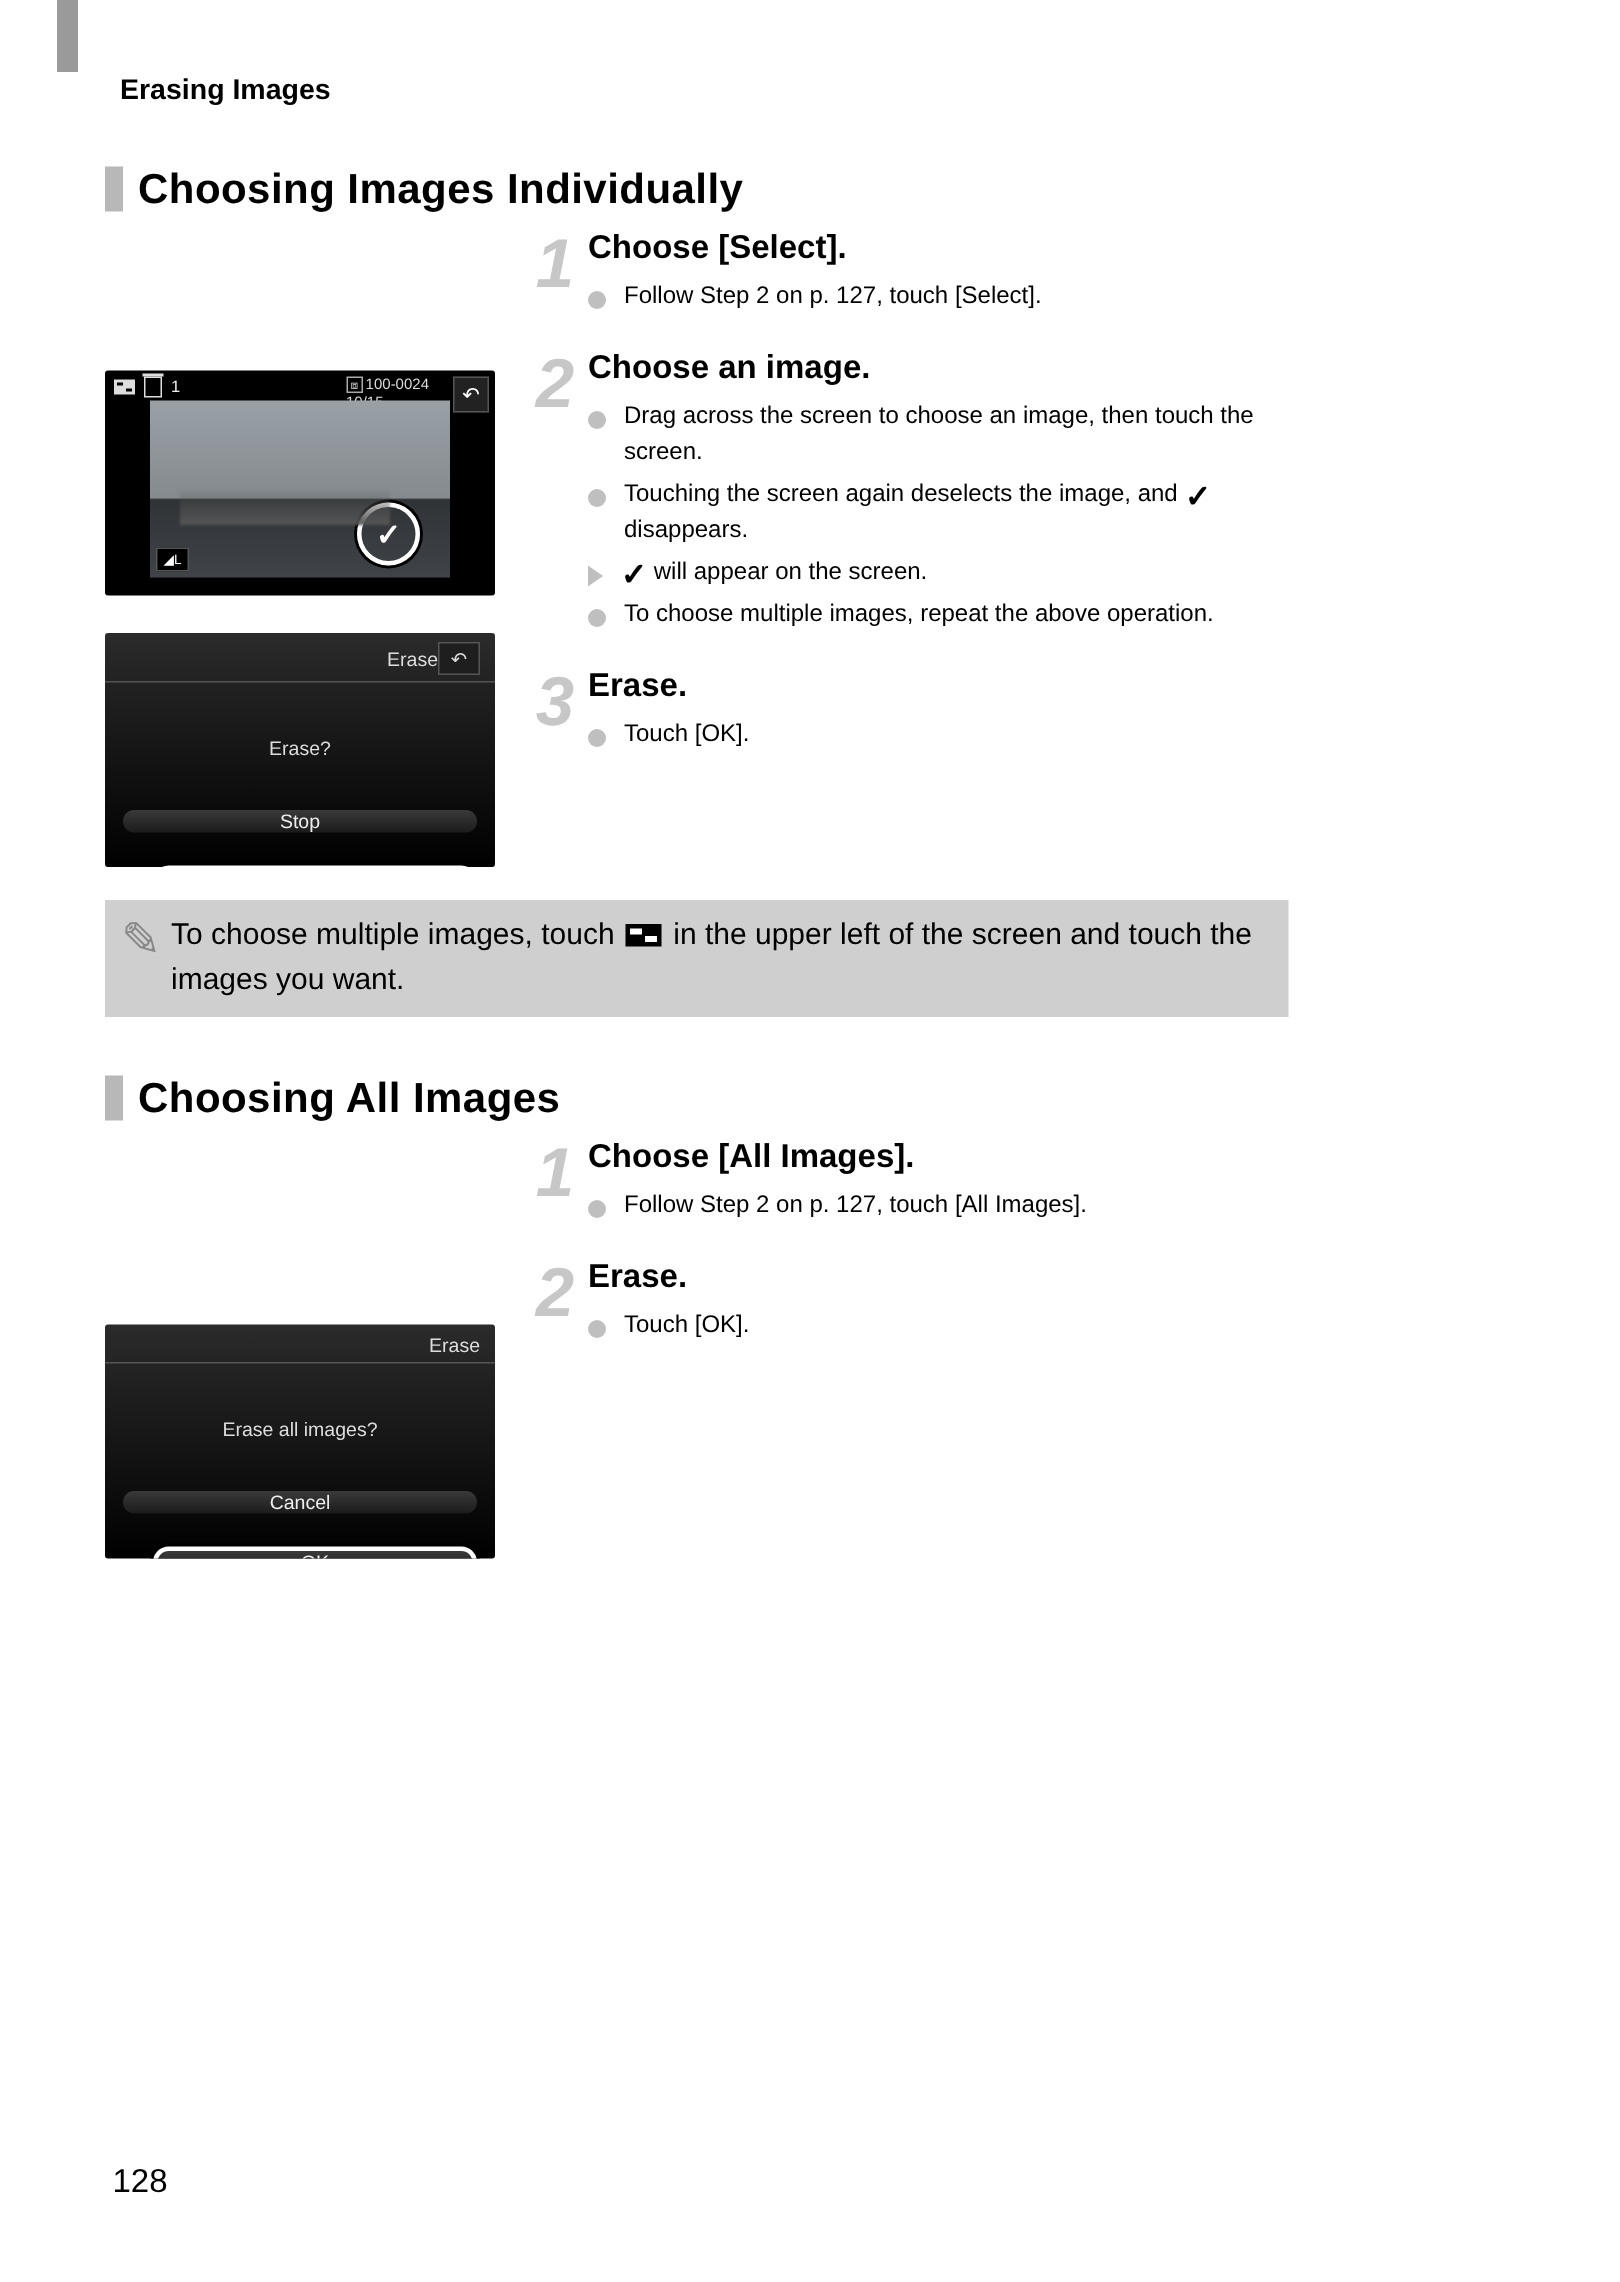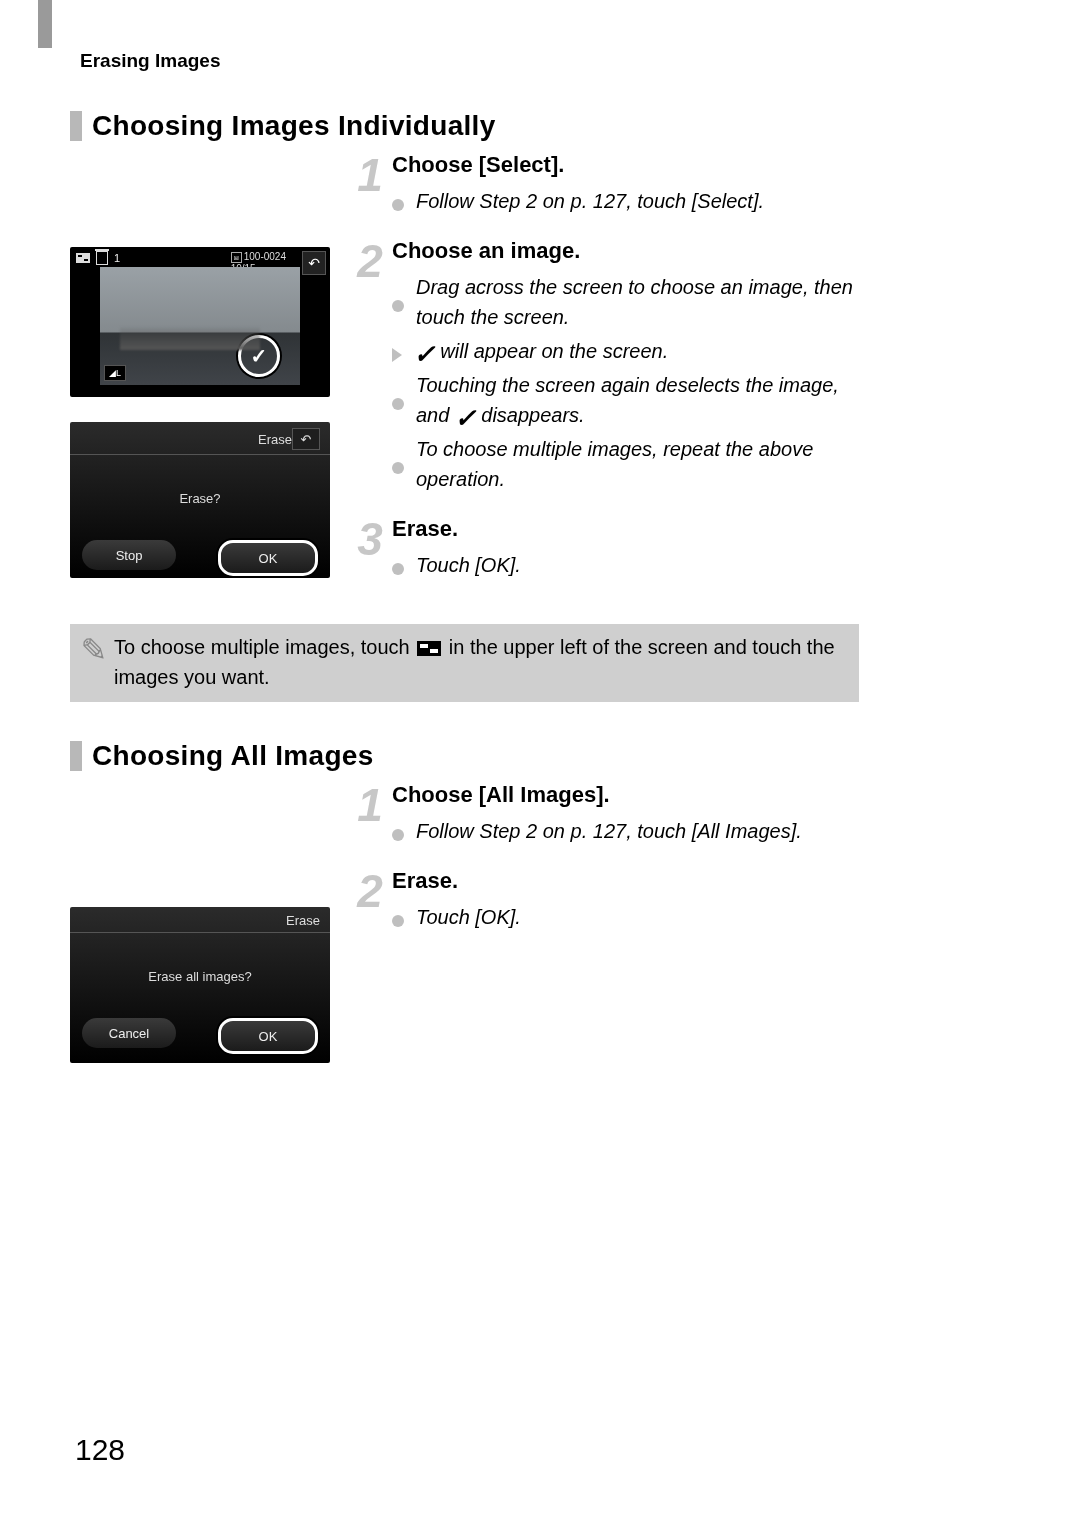--- a/index.html
+++ b/index.html
@@ -78,25 +78,24 @@
   .step .body {
     flex: 1;
   }
   .step .title {
     font-size: 22px;
     font-weight: bold;
     margin-bottom: 8px;
   }
   .bullet {
     display: flex;
-    align-items: center;
-    font-size: 20px;
+    align-items: flex-start;
+    font-size: 16px;
     line-height: 1.5;
     margin-bottom: 4px;
-    font-style: italic;
   }
   .bullet .dot {
     width: 12px;
     height: 12px;
     background: #bfbfbf;
     border-radius: 50%;
     margin-top: 8px;
     margin-right: 12px;
     flex-shrink: 0;
   }
@@ -252,38 +251,38 @@
     display:flex;justify-content:flex-end;align-items:center;
     font-size:13px;color:#ddd;
   }
   .dialog-title .back-small{
     width:26px;height:20px;background:#1e1e1e;border:1px solid #555;
     display:flex;align-items:center;justify-content:center;font-size:13px;
   }
   .dialog-sep{height:1px;background:#555;margin:0 0 36px 0;}
   .dialog-msg{text-align:center;color:#ddd;font-size:13px;margin-bottom:34px;}
   .dialog-btns{
-    display:flex;gap:22px;justify-content:center;padding:0 12px 8px 12px;
+    display:flex;gap:22px;justify-content:center;padding:0 12px 8px 12px;flex-direction:column;
   }
   .dlg-btn{
     flex:1;height:30px;border-radius:15px;
     background:linear-gradient(#3a3a3a,#1b1b1b);
     color:#eee;font-size:13px;
     display:flex;align-items:center;justify-content:center;
   }
   .dlg-btn.hl{
     border:3px solid #fff;
     box-shadow:0 0 0 2px #000;
     margin-left:20px;
   }
   .page-num{
     position:absolute;
     left:75px;
     bottom:54px;
-    font-size:30px;
+    font-size:22px;
   }
 </style>
 </head>
 <body>
 
 <div class="page">
   <div class="tab-mark"></div>
 
   <div class="header-title">Erasing Images</div>
 
@@ -346,26 +345,26 @@
 
       <div class="step">
         <div class="num">2</div>
         <div class="body">
           <div class="title">Choose an image.</div>
           <div class="bullet">
               <div class="dot"></div>
               <div class="text">Drag across the screen to choose an image, then touch the screen.</div>
             </div>
           <div class="bullet">
+              <div class="dot"></div>
+              <div class="text"><span>Touching the screen again deselects the image, and </span><span class="inline-check">✓</span><span> disappears.</span></div>
+            </div>
+          <div class="bullet">
               <div class="tri"></div>
               <div class="text"><span></span><span class="inline-check">✓</span><span> will appear on the screen.</span></div>
-            </div>
-          <div class="bullet">
-              <div class="dot"></div>
-              <div class="text"><span>Touching the screen again deselects the image, and </span><span class="inline-check">✓</span><span> disappears.</span></div>
             </div>
           <div class="bullet">
               <div class="dot"></div>
               <div class="text">To choose multiple images, repeat the above operation.</div>
             </div>
         </div>
       </div>
 
       <div class="step">
         <div class="num">3</div>

